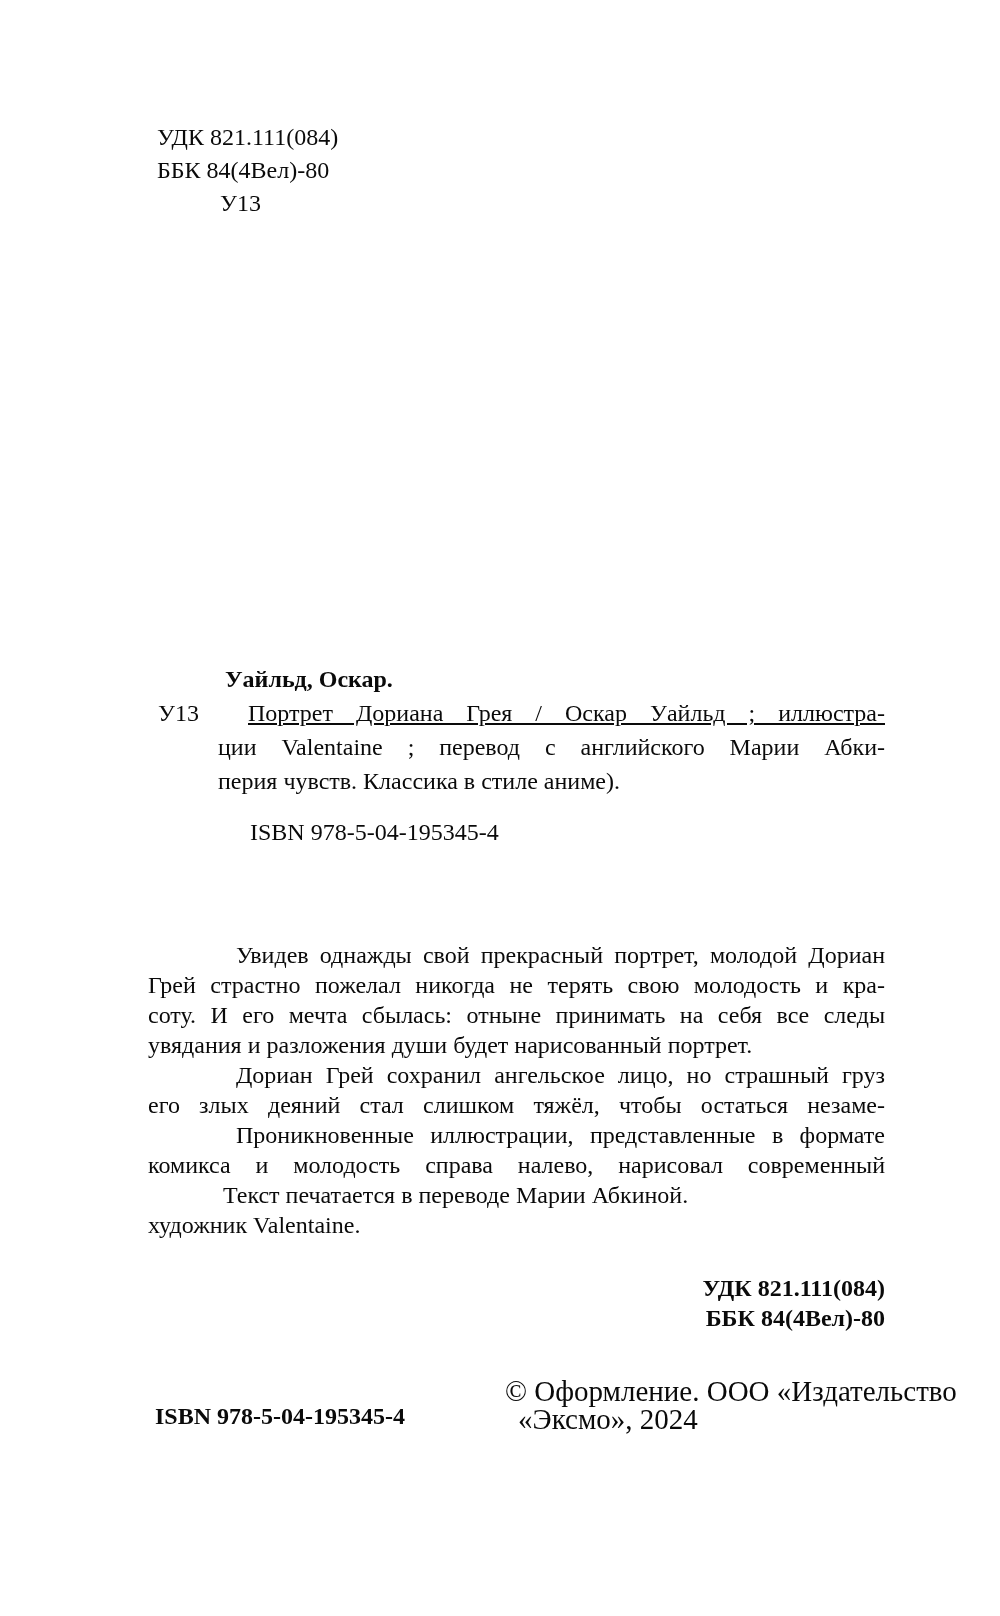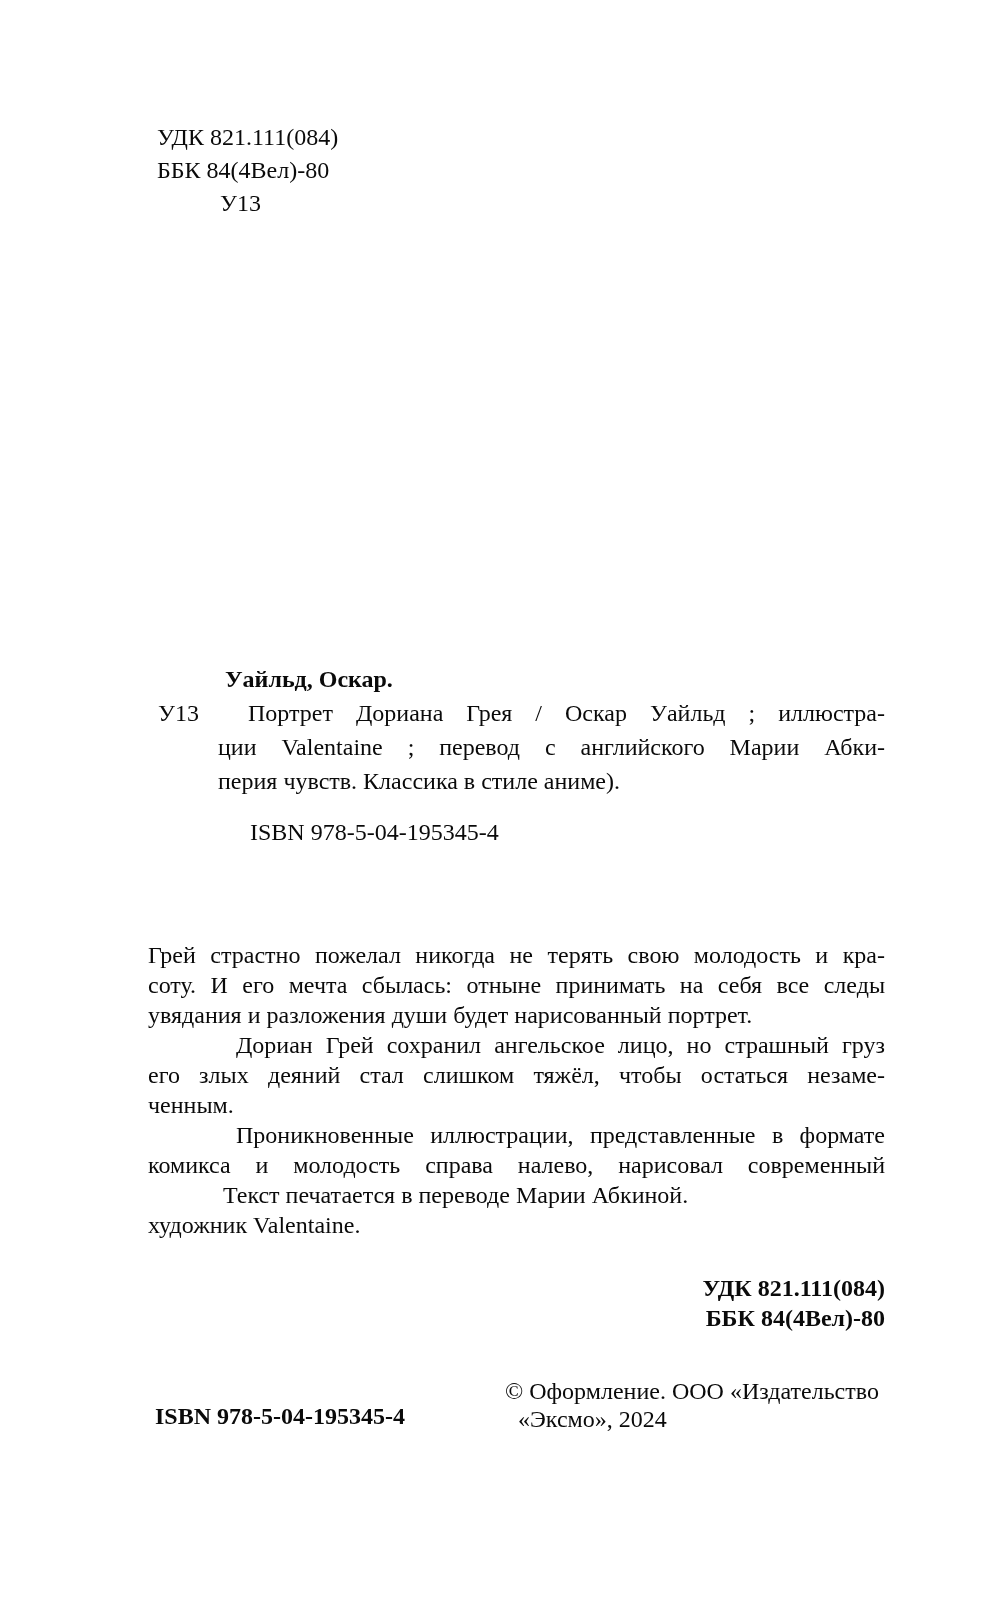--- a/index.html
+++ b/index.html
@@ -58,21 +58,21 @@
     width: 737px;
     font-size: 24px;
     line-height: 30px;
   }
   .line { display: block; }
   .j {
     text-align: justify;
     text-align-last: justify;
   }
   .ind { text-indent: 88px; }
-  .ind2 { text-indent: 30px; }
+  .ind2 { text-indent: 30px; text-decoration: underline; }
   .ind3 { text-indent: 75px; }
   
   .bottom-codes {
     position: absolute;
     right: 115px;
     top: 1273px;
     font-size: 24px;
     line-height: 30px;
     font-weight: bold;
     text-align: right;
@@ -83,21 +83,21 @@
     left: 155px;
     top: 1401px;
     font-size: 24px;
     font-weight: bold;
     line-height: 30px;
   }
   .copyright {
     position: absolute;
     left: 505px;
     top: 1377px;
-    font-size: 24px;
+    font-size: 29px;
     line-height: 28px;
   }
   .copyright .l2 {
     margin-left: 13px;
   }
 </style>
 </head>
 <body>
 
 <div class="page">
@@ -111,26 +111,26 @@
   <div class="card">
     <div class="author line">Уайльд, Оскар.</div>
     <span class="index">У13</span>
     <div class="line j ind2">Портрет Дориана Грея / Оскар Уайльд ; иллюстра-</div>
     <div class="line j">ции Valentaine ; перевод с английского Марии Абки-</div>
     <div class="line">перия чувств. Классика в стиле аниме).</div>
     <div class="isbn line">ISBN 978-5-04-195345-4</div>
   </div>
 
   <div class="annotation">
+    <div class="line j ind">Увидев однажды свой прекрасный портрет, молодой Дориан</div>
     <div class="line j">Грей страстно пожелал никогда не терять свою молодость и кра-</div>
     <div class="line j">соту. И его мечта сбылась: отныне принимать на себя все следы</div>
     <div class="line">увядания и разложения души будет нарисованный портрет.</div>
     <div class="line j ind">Дориан Грей сохранил ангельское лицо, но страшный груз</div>
     <div class="line j">его злых деяний стал слишком тяжёл, чтобы остаться незаме-</div>
-    <div class="line">ченным.</div>
     <div class="line j ind">Проникновенные иллюстрации, представленные в формате</div>
     <div class="line j">комикса и молодость справа налево, нарисовал современный</div>
     <div class="line ind3">Текст печатается в переводе Марии Абкиной.</div>
     <div class="line">художник Valentaine.</div>
   </div>
 
   <div class="bottom-codes">
     <div class="line">УДК 821.111(084)</div>
     <div class="line">ББК 84(4Вел)-80</div>
   </div>

